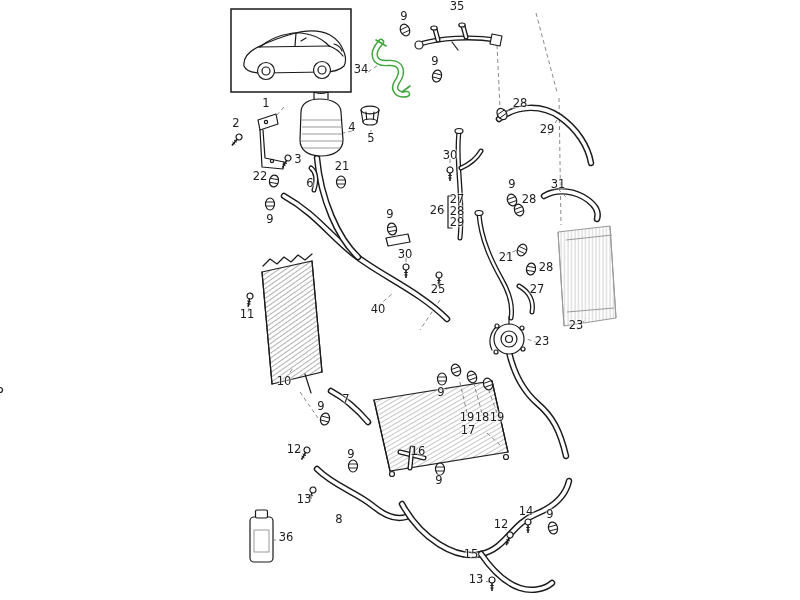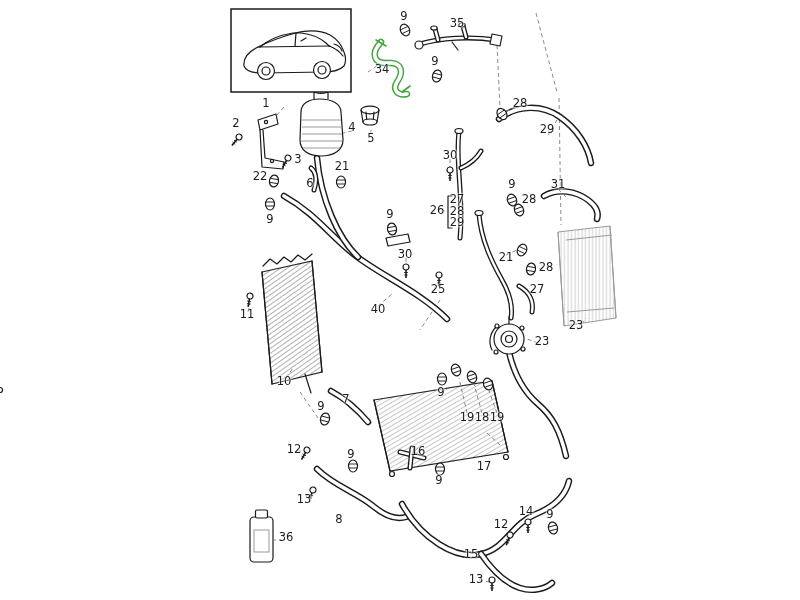--- a/index.html
+++ b/index.html
@@ -281,22 +281,22 @@
   <g>
     <path class="hl" stroke-width="6.5" d="M381,42 C370,54 374,64 388,63 C402,62 404,72 397,82 C392,90 398,96 407,94" stroke="#3fa53c"></path>
     <path class="tube-i" d="M381,42 C370,54 374,64 388,63 C402,62 404,72 397,82 C392,90 398,96 407,94"></path>
     <path class="hl" stroke-width="1.6" d="M376,40 l10,6 M402,92 l8,-6" stroke="#3fa53c"></path>
   </g>
 
 </svg>
 
 <div class="labels-layer">
       <div class="part-label" style="left: 404px; top: 17px;">9</div>
-      <div class="part-label" style="left: 457px; top: 24px;">35</div>
-      <div class="part-label" style="left: 382px; top: 70px;">34</div>
+      <div class="part-label" style="left: 457px; top: 7px;">35</div>
+      <div class="part-label" style="left: 361px; top: 70px;">34</div>
       <div class="part-label" style="left: 435px; top: 62px;">9</div>
       <div class="part-label" style="left: 520px; top: 104px;">28</div>
       <div class="part-label" style="left: 547px; top: 130px;">29</div>
       <div class="part-label" style="left: 266px; top: 104px;">1</div>
       <div class="part-label" style="left: 236px; top: 124px;">2</div>
       <div class="part-label" style="left: 352px; top: 128px;">4</div>
       <div class="part-label" style="left: 371px; top: 139px;">5</div>
       <div class="part-label" style="left: 298px; top: 160px;">3</div>
       <div class="part-label" style="left: 260px; top: 177px; text-align: center;">22</div>
       <div class="part-label" style="left: 310px; top: 184px;">6</div>
@@ -320,21 +320,21 @@
       <div class="part-label" style="left: 247px; top: 315px; text-align: right;">11</div>
       <div class="part-label" style="left: 542px; top: 342px;">23</div>
       <div class="part-label" style="left: 576px; top: 326px;">23</div>
       <div class="part-label" style="left: 284px; top: 382px;">10</div>
       <div class="part-label" style="left: 346px; top: 400px;">7</div>
       <div class="part-label" style="left: 321px; top: 407px;">9</div>
       <div class="part-label" style="left: 441px; top: 393px;">9</div>
       <div class="part-label" style="left: 467px; top: 418px;">19</div>
       <div class="part-label" style="left: 482px; top: 418px;">18</div>
       <div class="part-label" style="left: 497px; top: 418px;">19</div>
-      <div class="part-label" style="left: 484px; top: 431px; margin-top: 36px;">17</div>
+      <div class="part-label" style="left: 468px; top: 431px;">17</div>
       <div class="part-label" style="left: 418px; top: 452px;">16</div>
       <div class="part-label" style="left: 294px; top: 450px;">12</div>
       <div class="part-label" style="left: 351px; top: 455px;">9</div>
       <div class="part-label" style="left: 304px; top: 500px;">13</div>
       <div class="part-label" style="left: 339px; top: 520px;">8</div>
       <div class="part-label" style="left: 439px; top: 481px;">9</div>
       <div class="part-label" style="left: 286px; top: 538px;">36</div>
       <div class="part-label" style="left: 501px; top: 525px;">12</div>
       <div class="part-label" style="left: 526px; top: 512px;">14</div>
       <div class="part-label" style="left: 550px; top: 515px;">9</div>

